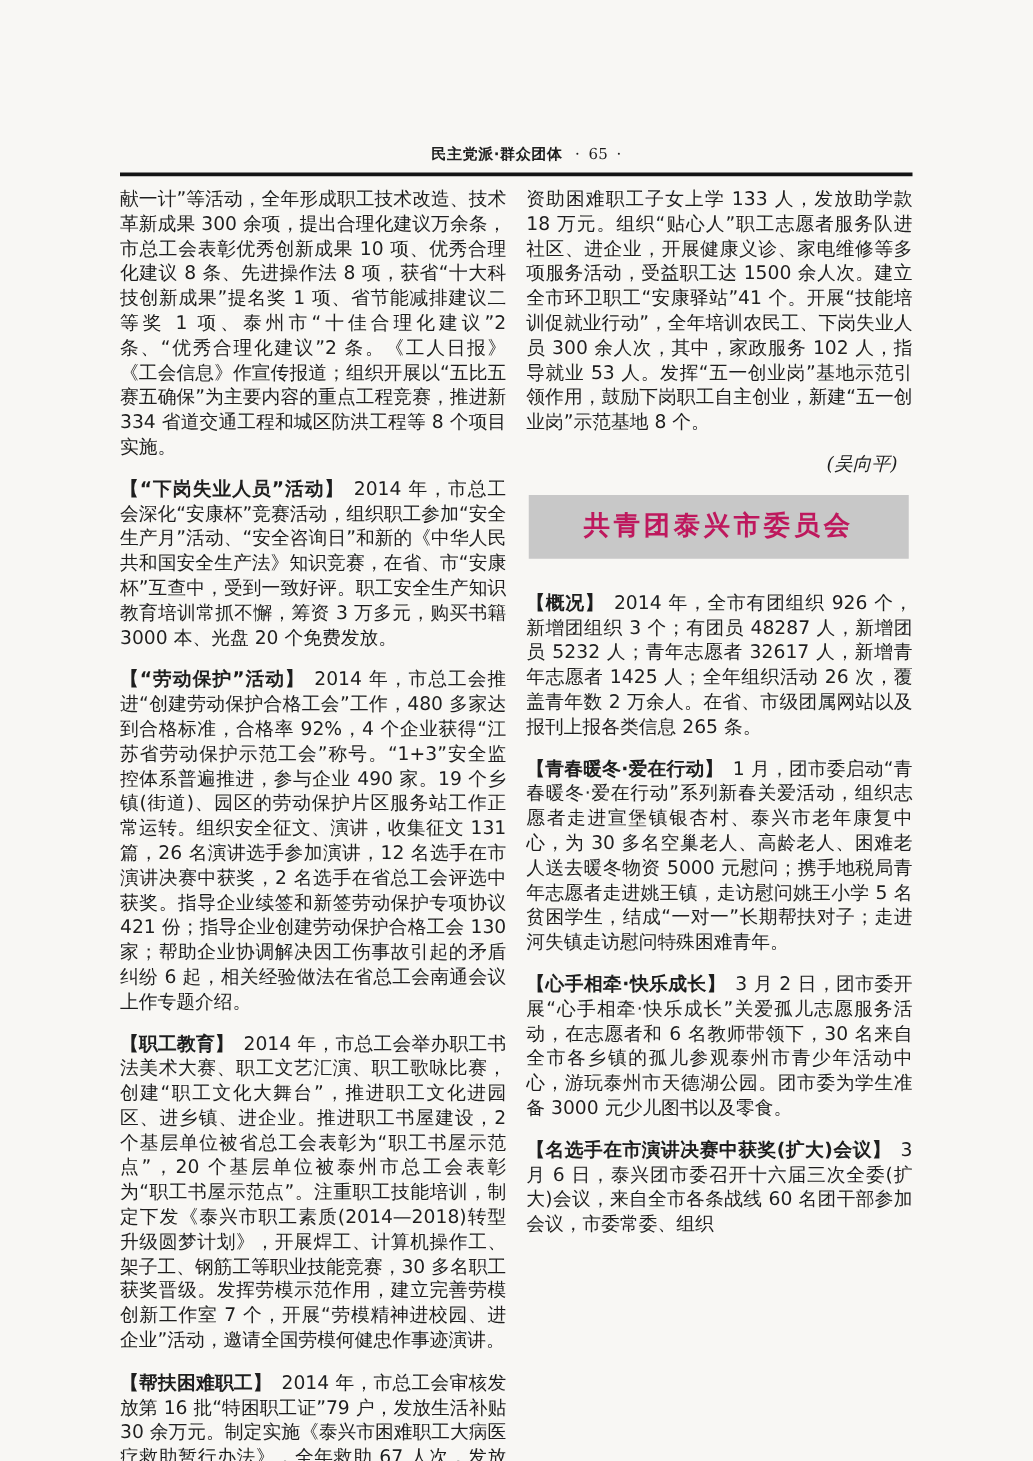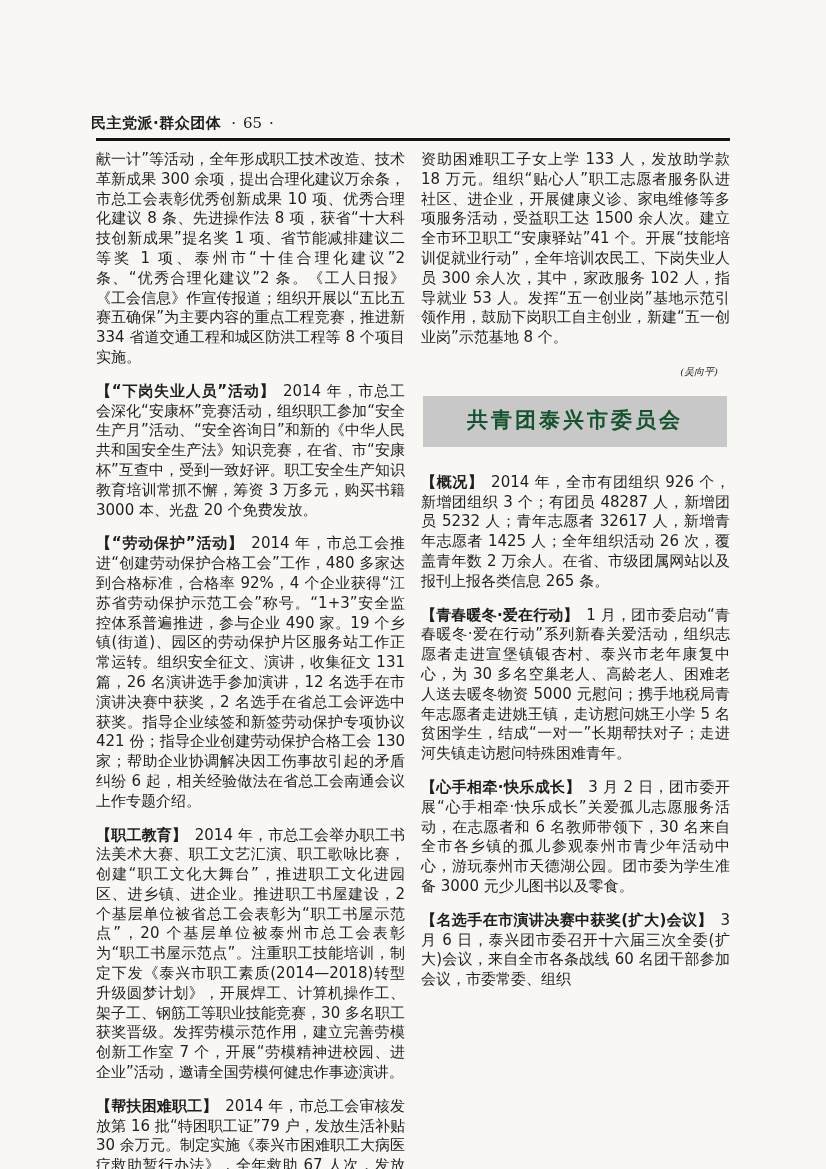--- a/index.html
+++ b/index.html
@@ -12,24 +12,24 @@
     width: 826px;
     height: 1169px;
     background: #f8f7f4;
     color: #1e1e1e;
     font-family: "DejaVu Sans", sans-serif;
     overflow: hidden;
   }
   .page-header {
     position: absolute;
     top: 113px;
-    left: 91px;
+    left: 104px;
     width: 634px;
-    text-align: left;
-    font-size: 15px;
+    text-align: center;
+    font-size: 12px;
     line-height: 20px;
     white-space: nowrap;
   }
   .header-title {
     font-weight: bold;
     letter-spacing: 0.5px;
   }
   .header-page {
     font-family: "DejaVu Serif", serif;
     font-weight: normal;
@@ -61,35 +61,35 @@
   .col p:last-child { margin-bottom: 0; }
   .para-heading {
     font-weight: bold;
     margin-right: 0.5em;
   }
   .signature {
     text-align: right;
     padding-right: 12px;
     font-family: "DejaVu Serif", serif;
     font-style: italic;
-    font-size: 10px;
+    font-size: 15px;
     margin: 0 0 6px 0;
   }
   .section-box {
     margin: 12px 0 26px 2px;
     width: 304px;
     height: 51px;
     background: #c8c8c8;
     display: flex;
     align-items: center;
     justify-content: center;
     font-size: 21px;
     font-weight: bold;
     letter-spacing: 3px;
-    color: #14532d;
+    color: #be185d;
   }
 </style>
 </head>
 <body>
 
 <div class="page">
 
   <div class="page-header">
     <span class="header-title">民主党派·群众团体</span><span class="header-page"><span>·</span><span class="num">65</span><span>·</span></span>
   </div>

